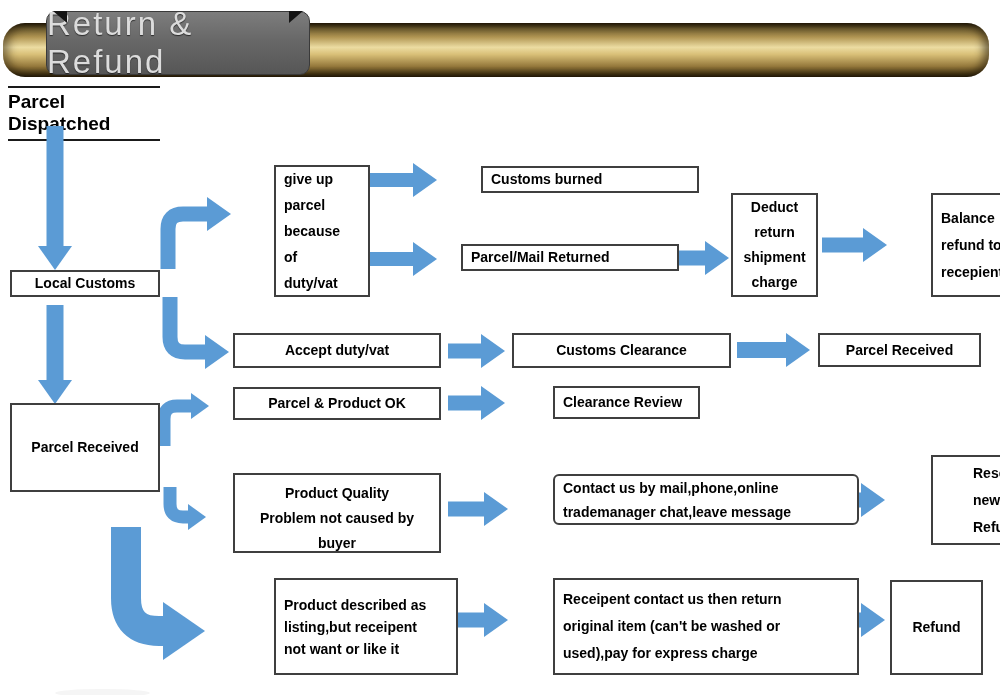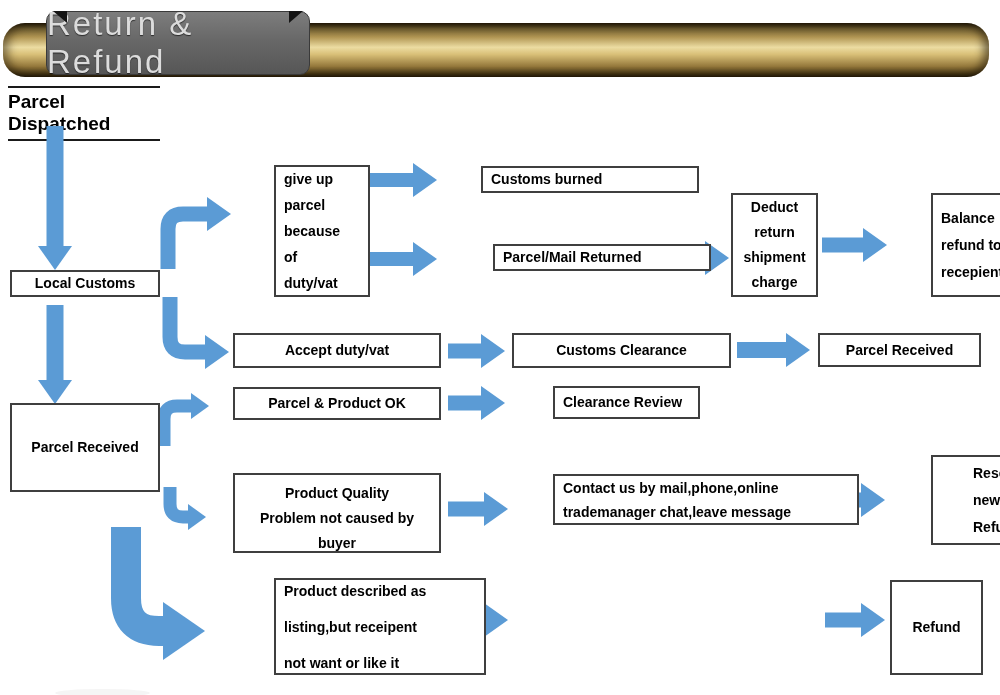--- a/index.html
+++ b/index.html
@@ -49,32 +49,32 @@
     white-space:pre-line; display:flex; align-items:center; line-height:1.5;
     overflow:hidden;
   }
   .c { justify-content:center; text-align:center; }
   .l { padding-left:8px; padding-right:4px; text-align:left;margin-left:41px; }
 
   .n-local-customs   { left:10px;  top:270px; width:150px; height:27px; }
   .n-parcel-recv-l   { left:10px;  top:403px; width:150px; height:89px; }
   .n-give-up         { left:233px; top:165px; width:96px;  height:132px; line-height:26px; }
   .n-customs-burned  { left:440px; top:166px; width:218px; height:27px; }
-  .n-parcel-mail     { left:452px; top:244px; width:218px; height:27px; }
+  .n-parcel-mail     { left:420px; top:244px; width:218px; height:27px; }
   .n-deduct          { left:731px; top:193px; width:87px;  height:104px; line-height:25px; }
   .n-balance         { left:890px; top:193px; width:93px;  height:104px; line-height:27px; }
   .n-accept-duty     { left:233px; top:333px; width:208px; height:35px; }
   .n-customs-clear   { left:512px; top:333px; width:219px; height:35px; }
   .n-parcel-recv-r   { left:818px; top:333px; width:163px; height:34px; }
   .n-parcel-ok       { left:233px; top:387px; width:208px; height:33px; }
   .n-positive-review { left:512px; top:386px; width:147px; height:33px; }
   .n-prod-quality    { left:233px; top:473px; width:208px; height:80px; line-height:25px; align-items:flex-start; padding-top:6px; }
-  .n-contact-us      { left:512px; top:474px; width:306px; height:51px; line-height:24px; }
+  .n-contact-us      { left:512px; top:474px; width:306px; height:51px; line-height:24px;border-radius:6px; }
   .n-resend          { left:890px; top:455px; width:93px;  height:90px; line-height:27px;padding-left:40px; }
-  .n-prod-described  { left:233px; top:578px; width:212px; height:97px; line-height:36px; }
+  .n-prod-described  { left:233px; top:578px; width:184px; height:97px; line-height:22px; }
   .n-receipent       { left:512px; top:578px; width:306px; height:97px; line-height:27px; }
   .n-refund          { left:890px; top:580px; width:93px;  height:95px; }
 
   .arrow-layer { position:absolute; left:0; top:0; pointer-events:none; }
   .arrow-layer path.ar { fill:none; stroke:#5b9bd5; }
 
   .smudge {
     position:absolute; left:55px; top:689px; width:95px; height:8px;
     background:#f5f5f5; border-radius:50%;
   }
@@ -149,16 +149,19 @@
 Problem not caused by
 buyer</div>
   <div class="node l n-contact-us">Contact us by mail,phone,online
 trademanager chat,leave message</div>
   <div class="node l n-resend">Resend
 new or
 Refund</div>
   <div class="node l n-prod-described">Product described as
 listing,but receipent
 not want or like it</div>
+  <div class="node l n-receipent">Receipent contact us then return
+original item (can't be washed or
+used),pay for express charge</div>
   <div class="node c n-refund">Refund</div>
 
   <div class="smudge"></div>
 </div>
 
 </body></html>

